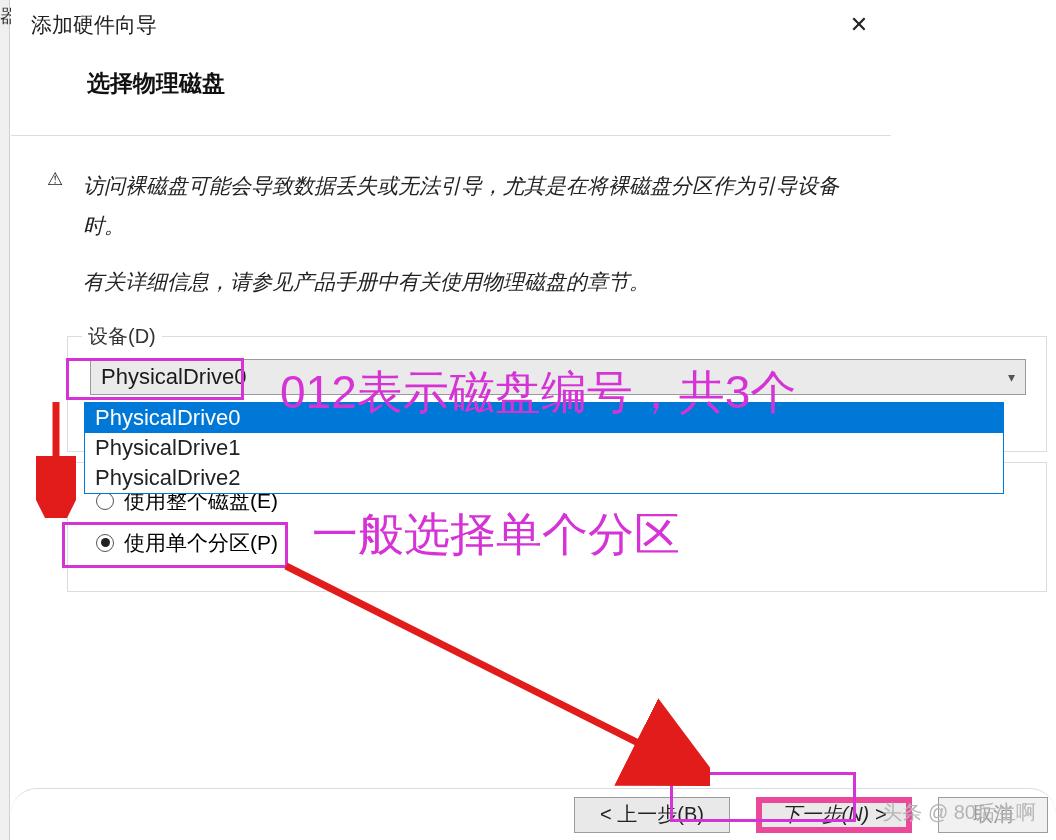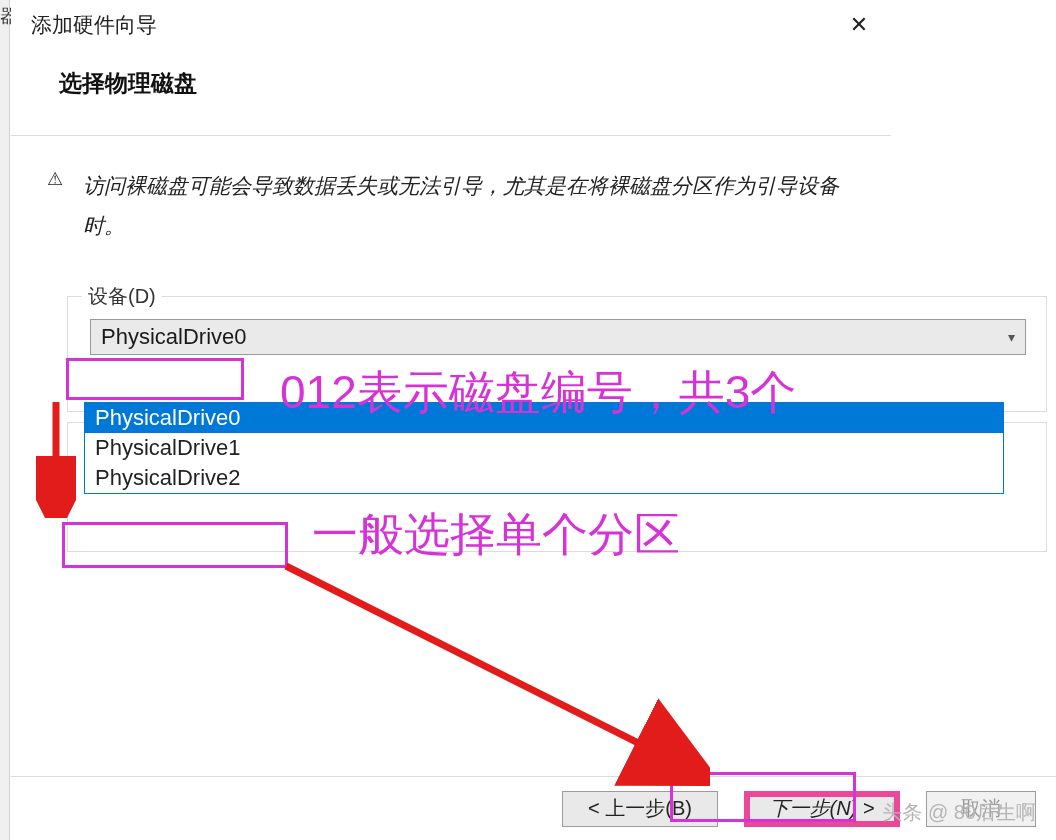--- a/index.html
+++ b/index.html
@@ -40,21 +40,21 @@
     flex: 1;
   }
   .titlebar .close {
     width: 40px; height: 40px;
     display: flex; align-items: center; justify-content: center;
     font-size: 22px;
     color: #222;
     cursor: pointer;
   }
   .header-block {
-    padding: 18px 40px 26px 48px;
+    padding: 18px 40px 26px 76px;
     border-bottom: 1px solid #dcdcdc;
   }
   .header-block .h1 {
     font-size: 23px;
     font-weight: 700;
     color: #111;
     margin-bottom: 10px;
   }
   .header-block .sub {
     font-size: 21px;
@@ -167,28 +167,29 @@
   .radio.checked::after {
     content: "";
     width: 9px; height: 9px;
     background: #222;
     border-radius: 50%;
   }
   .footer {
     position: absolute;
     left: 11px; right: 0;
     bottom: 0;
-    height: 64px;
+    height: 52px;
     border-top: 1px solid #dcdcdc;
     display: flex;
     align-items: center;
     justify-content: flex-end;
     gap: 26px;
-    padding-right: 20px;
+    padding-right: 8px;
     background: #fff;
+    border-radius: 31px;
   }
   .btn {
     min-width: 156px;
     height: 36px;
     border: 1px solid #9c9c9c;
     background: #e9e9e9;
     font-size: 20px;
     display: flex;
     align-items: center;
     justify-content: center;
@@ -252,36 +253,41 @@
     <div class="h1">选择物理磁盘</div>
   </div>
 
   <div class="content">
 
     <div class="warn-row">
       <div class="warn-icon">⚠</div>
       <div class="warn-text">
         <div>访问裸磁盘可能会导致数据丢失或无法引导，尤其是在将裸磁盘分区作为引导设备时。</div>
         <div style="height:16px"></div>
+        <div>有关详细信息，请参见产品手册中有关使用物理磁盘的章节。</div>
       </div>
     </div>
 
     <div class="groupbox gb-device">
       <div class="legend">设备(D)</div>
       <div class="combobox">
         <span>PhysicalDrive0</span>
         <span class="arrow">▾</span>
       </div>
     </div>
 
     <div class="groupbox gb-usage">
 
       <div class="radio-row">
         <span class="radio"></span>
         <span>使用整个磁盘(E)</span>
+      </div>
+      <div class="radio-row">
+        <span class="radio checked"></span>
+        <span>使用单个分区(P)</span>
       </div>
     </div>
 
   </div>
 
 </div>
 
 <div class="dropdown">
   <div class="item selected">PhysicalDrive0</div>
   <div class="item">PhysicalDrive1</div>

